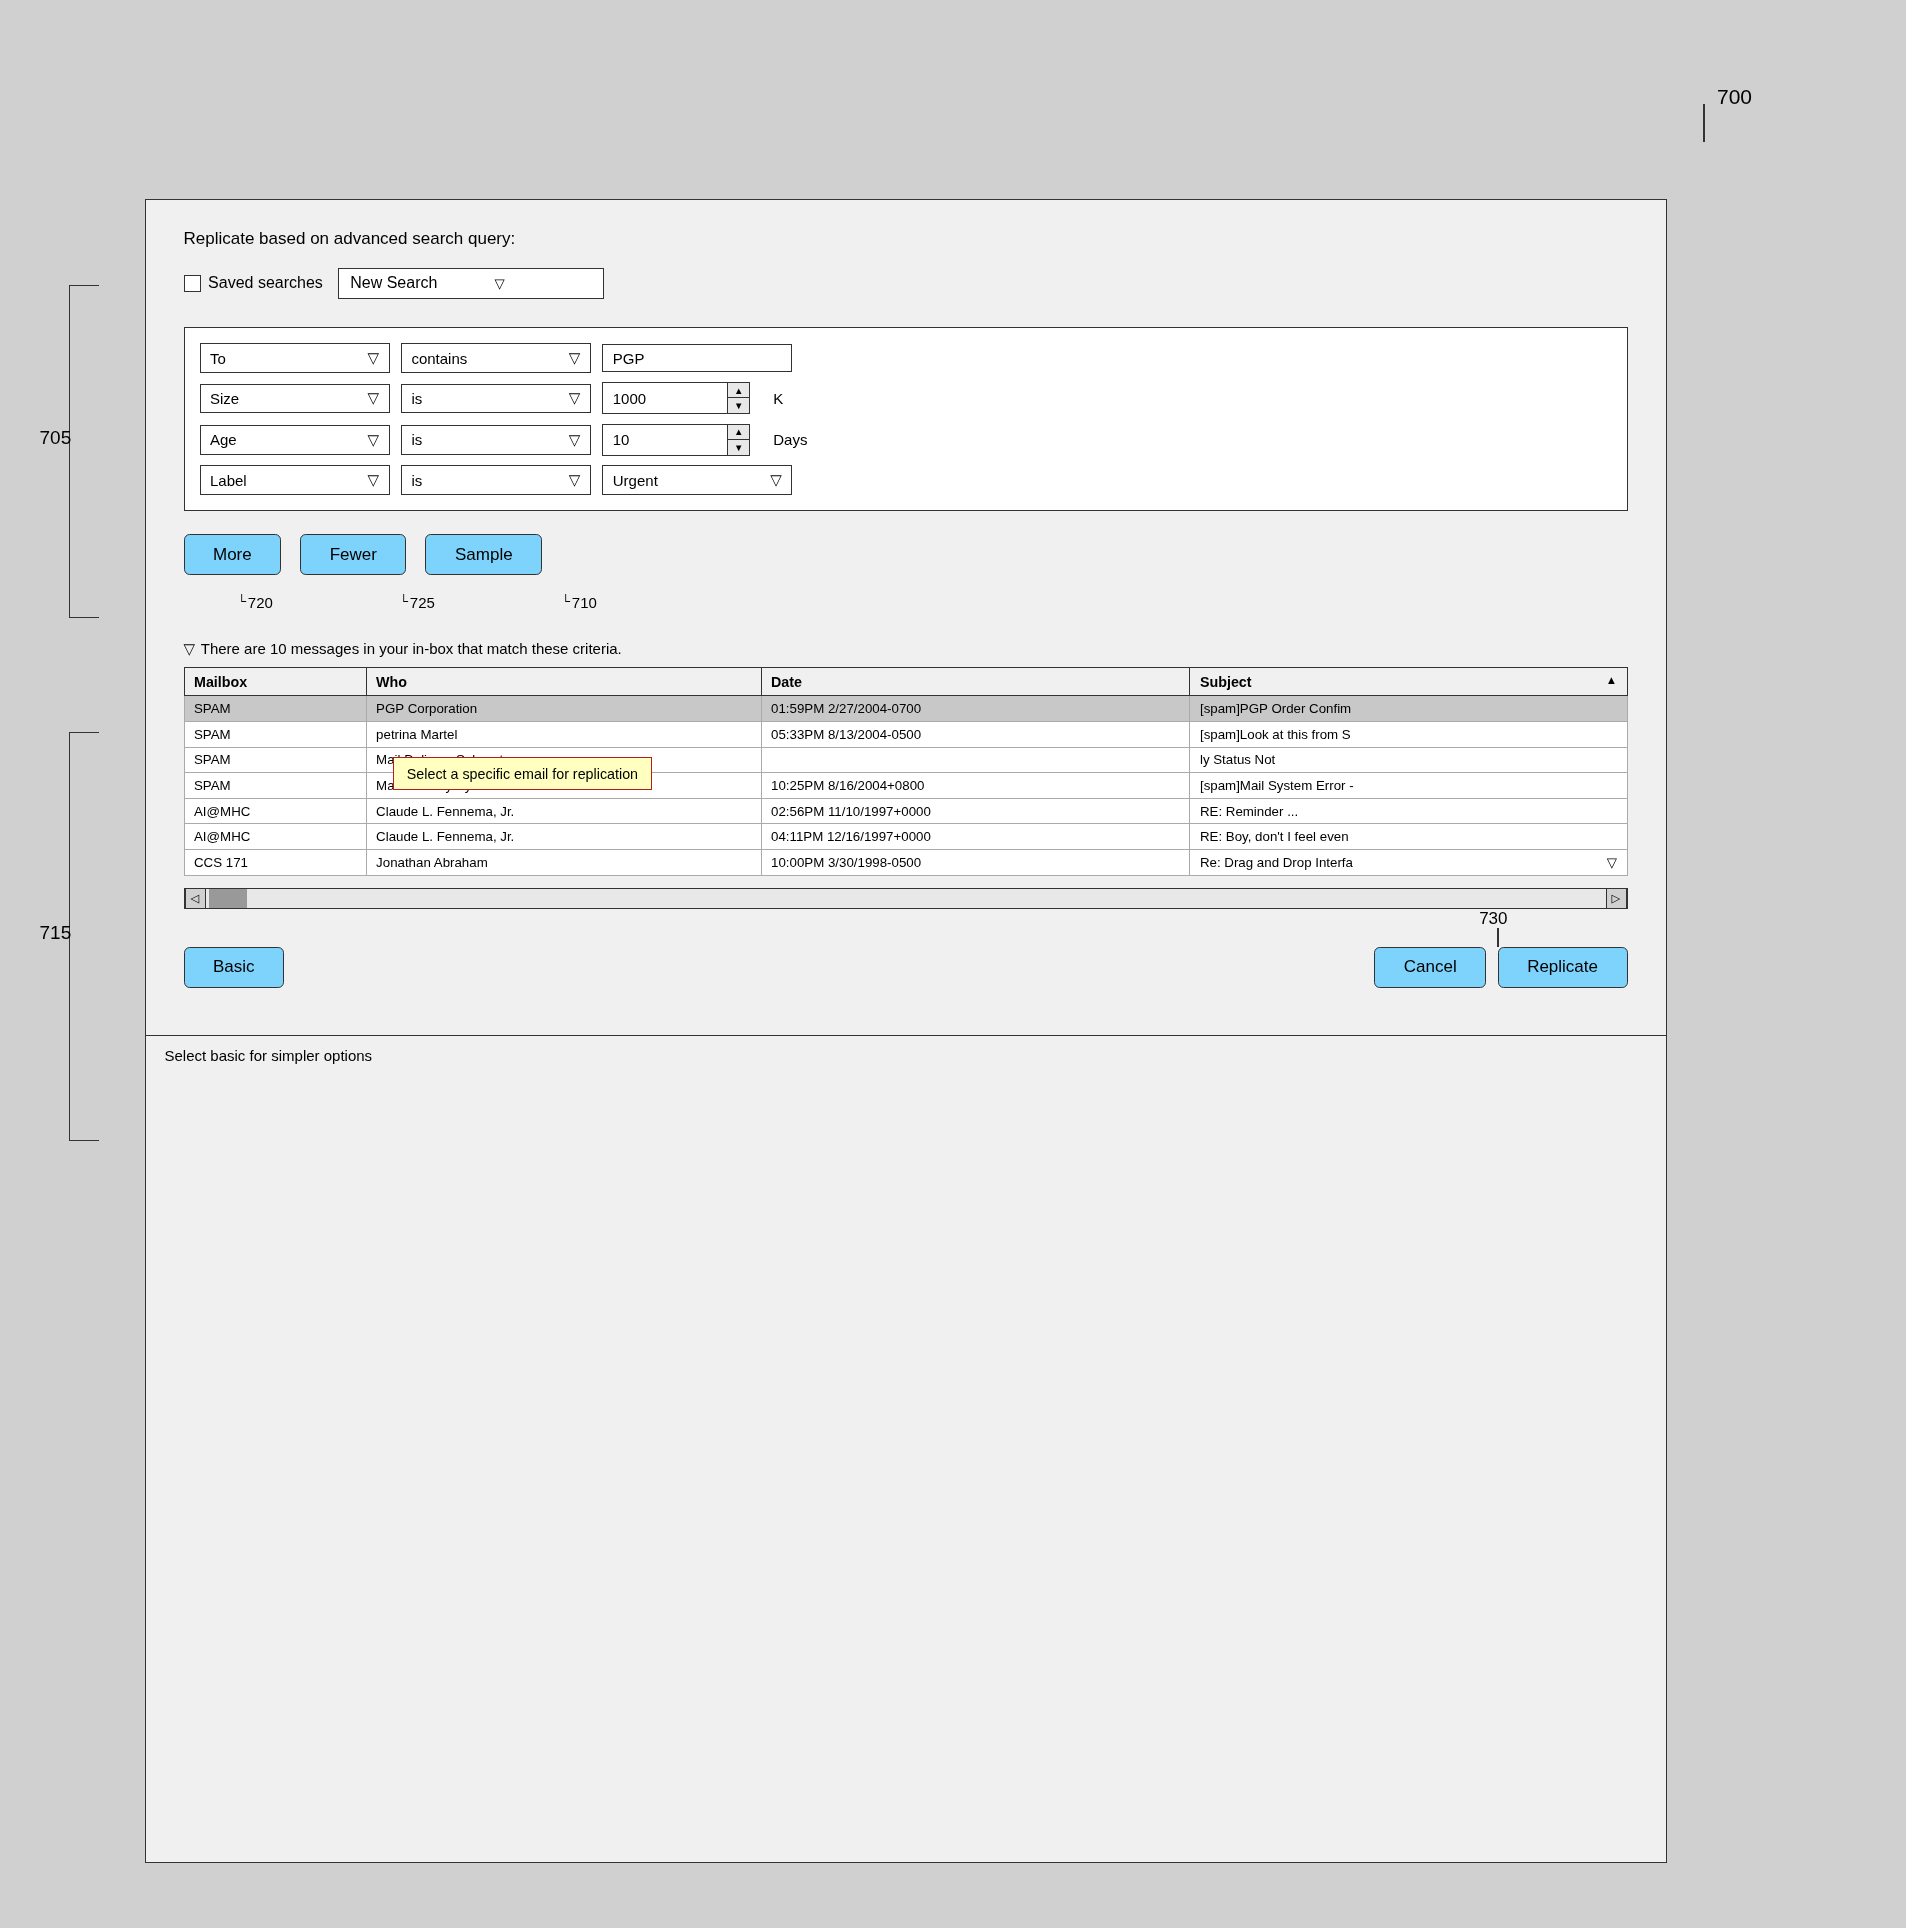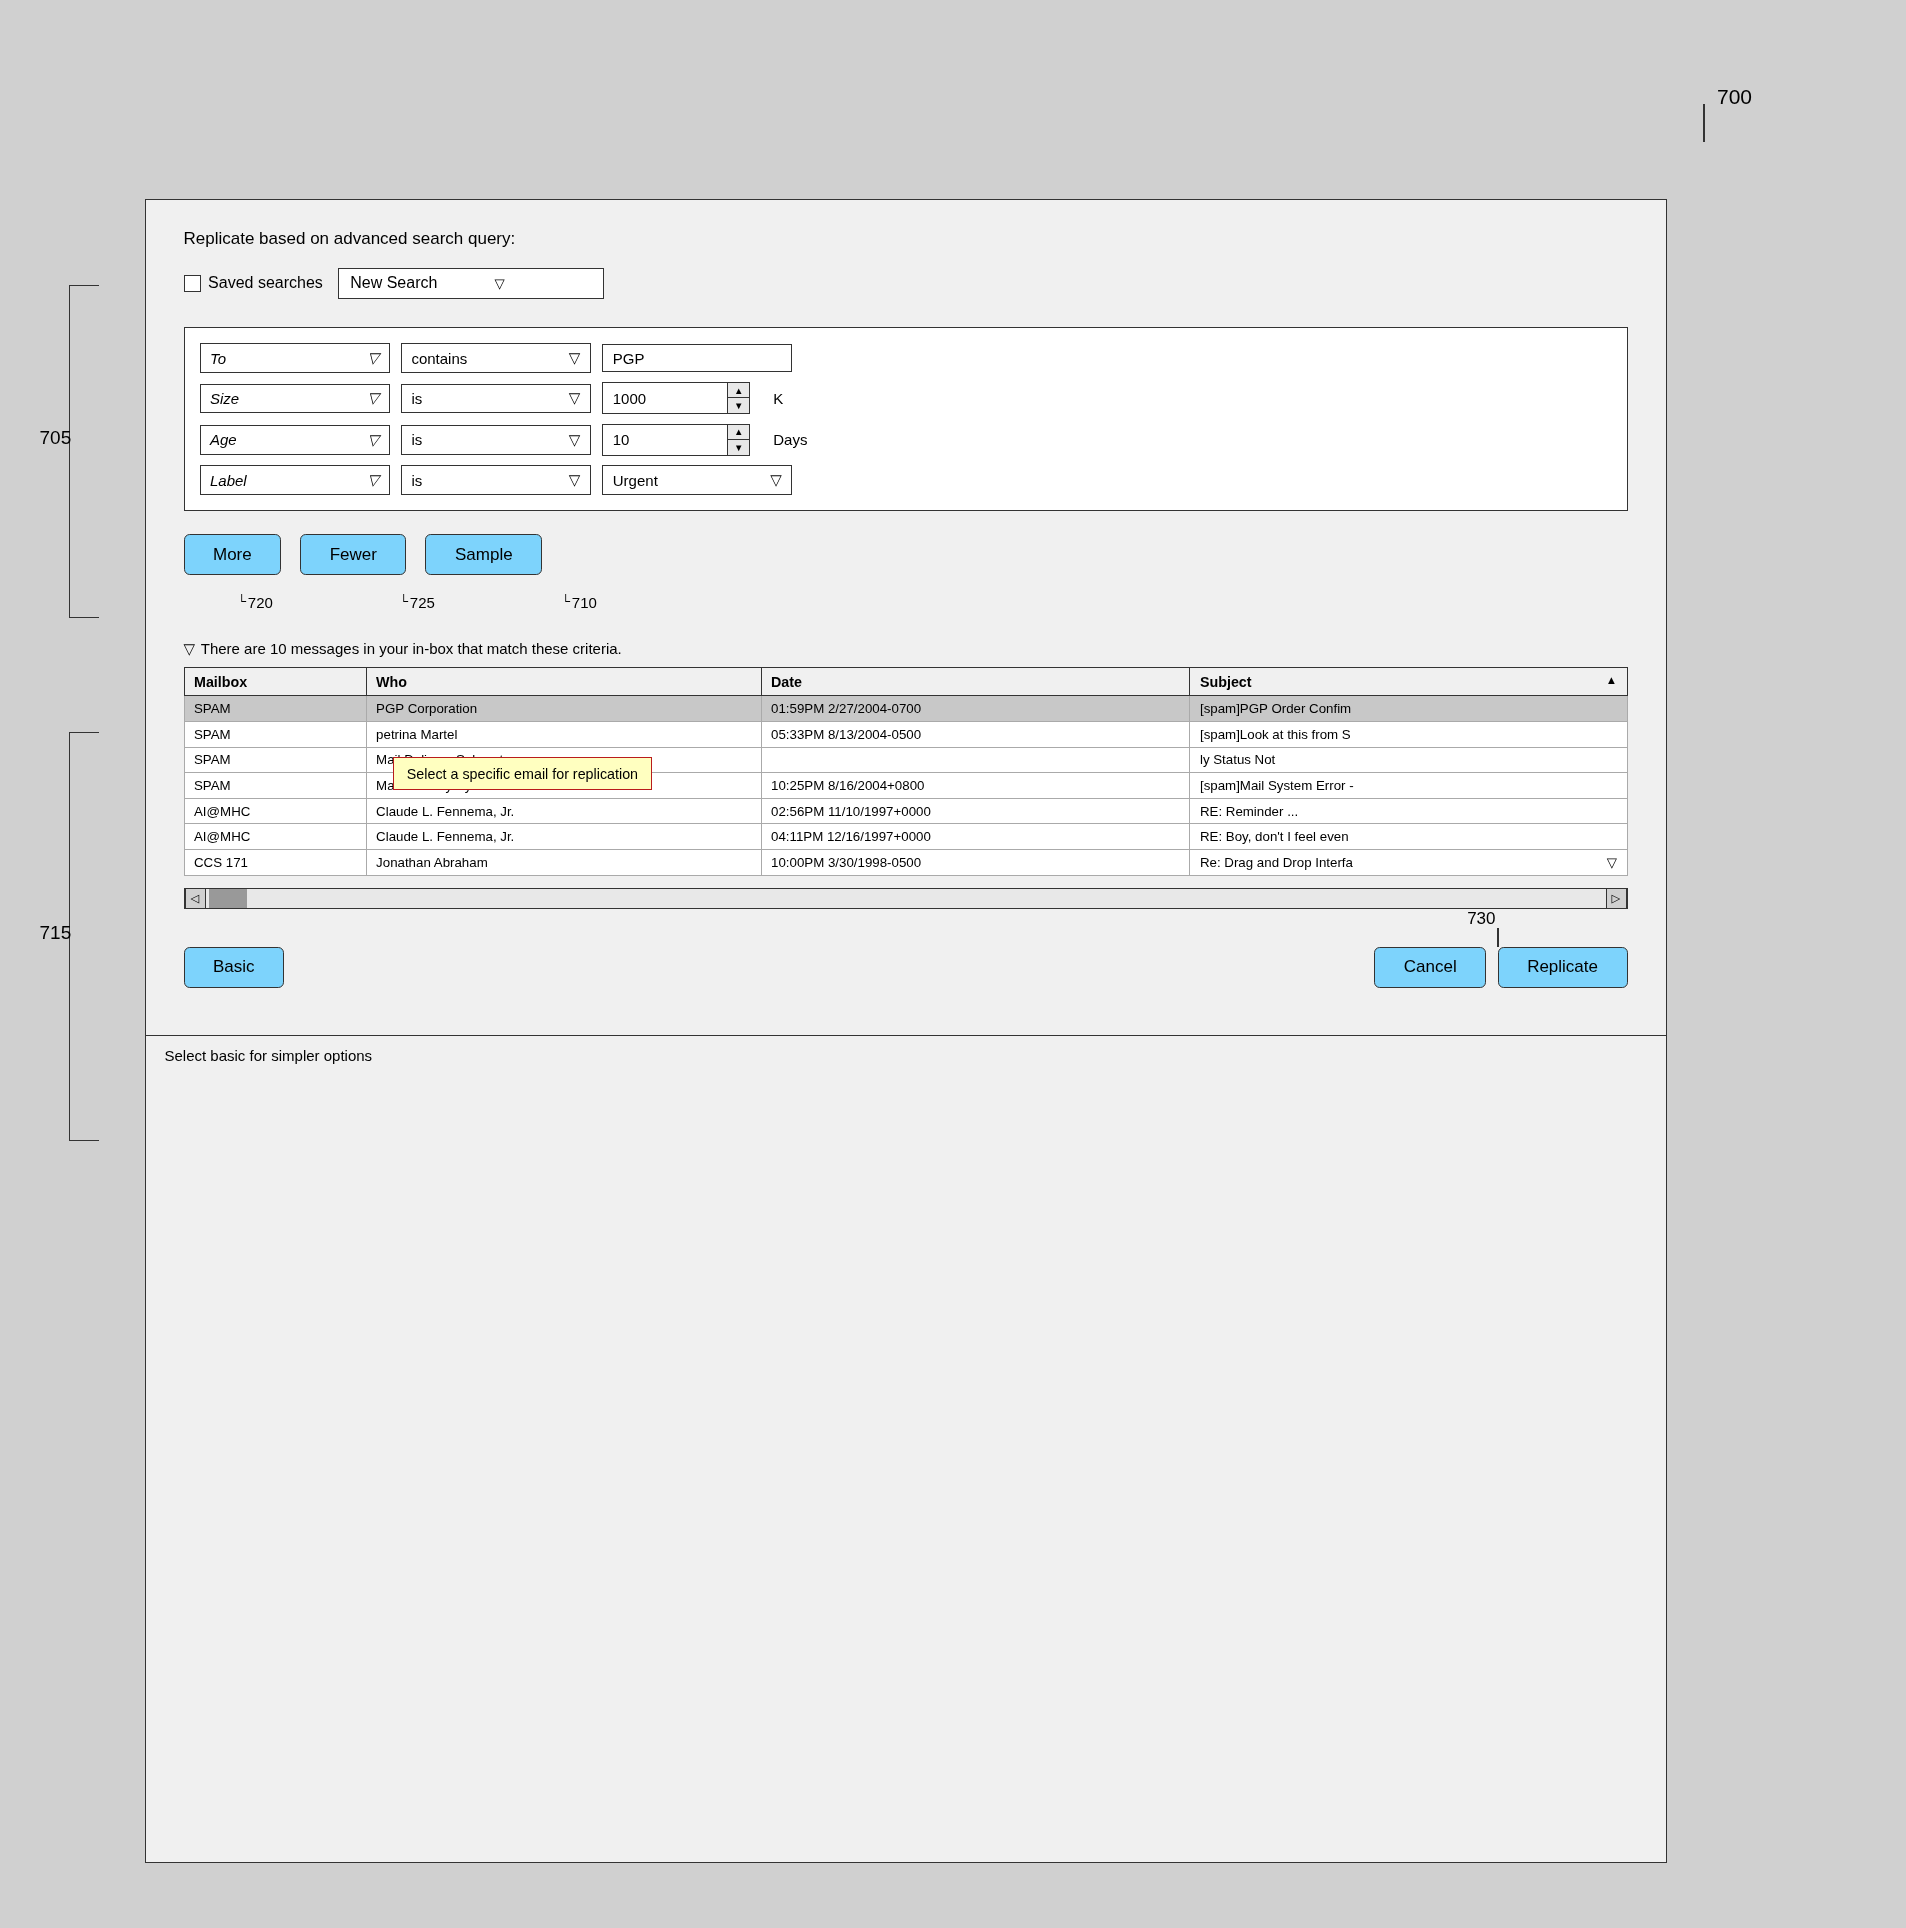--- a/index.html
+++ b/index.html
@@ -120,21 +120,20 @@
     .field-dropdown {
       border: 1.9px solid #333;
       background: white;
       padding: 4.8px 9.5px;
       font-size: 15px;
       display: flex;
       align-items: center;
       justify-content: space-between;
       width: 190px;
       cursor: pointer;
-      font-style: italic;
     }
 
     .operator-dropdown {
       border: 1.9px solid #333;
       background: white;
       padding: 4.8px 9.5px;
       font-size: 15px;
       display: flex;
       align-items: center;
       justify-content: space-between;
@@ -560,21 +559,21 @@
             <div class="scroll-thumb"></div>
           </div>
           <div class="scroll-right">▷</div>
         </div>
       </div>
 
       <div class="bottom-section">
         <button class="action-btn">Basic</button>
         <div style="position:relative; display:flex; flex-direction:column; align-items:flex-end; gap:7.6px;">
 
-          <div style="position:absolute; top:-38px; right:132px; font-size:17px;">730</div>
+          <div style="position:absolute; top:-38px; right:120px; font-size:17px;">730</div>
           <div style="position:absolute; top:-19px; right:129px; width:1.9px; height:19px; background:#333;"></div>
           <div style="display:flex; gap:11.4px;">
             <button class="action-btn">Cancel</button>
             <button class="action-btn">Replicate</button>
           </div>
         </div>
       </div>
 
     </div>
 

